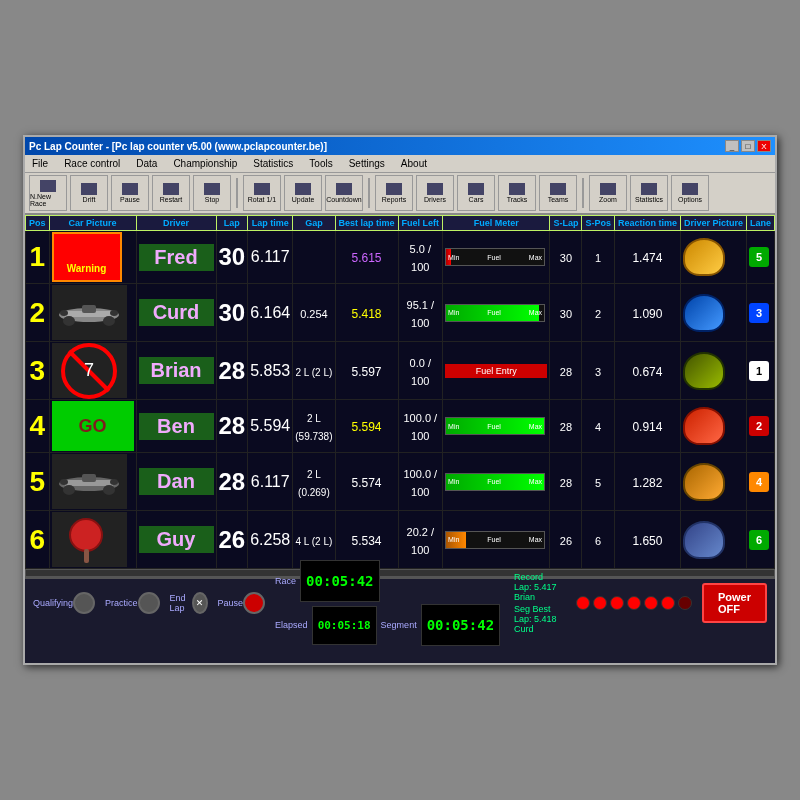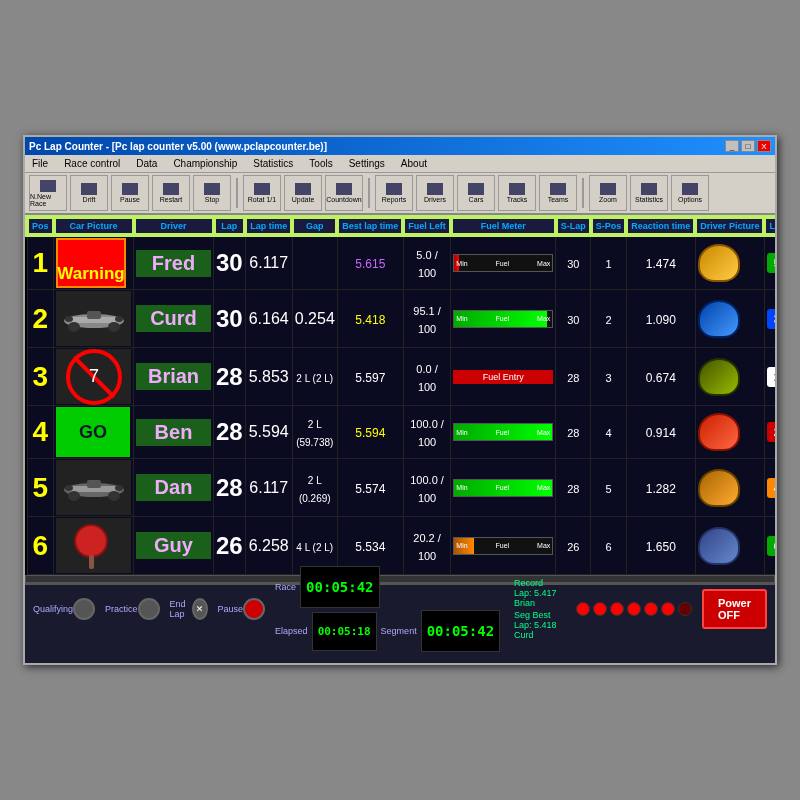--- a/index.html
+++ b/index.html
@@ -116,21 +116,21 @@
       width: 100%;
       background: #000;
       border-collapse: collapse;
     }
 
     .header-row th {
       background: #1a1a3e;
       color: #00aaff;
       font-size: 9px;
       padding: 2px 3px;
-      border: 4px solid #bef264;
+      border: 1px solid #bef264;
       text-align: center;
       white-space: nowrap;
     }
 
     .data-row td {
       border: 1px solid #222;
       padding: 1px 2px;
       text-align: center;
       vertical-align: middle;
     }
@@ -157,28 +157,28 @@
       align-items: center;
       justify-content: center;
       font-weight: bold;
       font-size: 13px;
       color: #ffff00;
       border: 2px solid #ff8800;
     }
 
     .go-box {
       background: #00cc00;
-      width: 74px;
+      width: 82px;
       height: 50px;
       display: flex;
       align-items: center;
       justify-content: center;
       font-weight: bold;
       font-size: 18px;
-      color: #0f172a;
+      color: #7f1d1d;
     }
 
     .driver-name {
       font-size: 20px;
       font-weight: bold;
       color: #f0abfc;
       background: #1a5f1a;
       padding: 2px 5px;
       width: 75px;
     }
@@ -188,21 +188,21 @@
       font-weight: bold;
       color: white;
     }
 
     .lap-time {
       font-size: 16px;
       color: white;
     }
 
     .gap-val {
-      font-size: 16px;
+      font-size: 11px;
       color: white;
     }
 
     .best-lap {
       font-size: 12px;
       color: white;
     }
 
     .best-lap.purple { color: #cc66ff; }
     .best-lap.yellow { color: #ffff00; }
@@ -478,21 +478,21 @@
           <th>Driver Picture</th>
           <th>Lane</th>
         </tr>
       </thead>
       <tbody>
 
         <tr class="data-row row-1">
           <td><span class="pos-num">1</span></td>
           <td>
             <div class="warning-box">
-              <span style="font-size:17px; font-weight:bold; color:#ffff00;margin-top:22px;">Warning</span>
+              <span style="font-size:10px; font-weight:bold; color:#ffff00;margin-top:22px;">Warning</span>
             </div>
           </td>
           <td>
             <div class="driver-name">Fred</div>
           </td>
           <td><span class="lap-num">30</span></td>
           <td><span class="lap-time">6.117</span></td>
           <td><span class="gap-val"></span></td>
           <td><span class="best-lap purple">5.615</span></td>
           <td><span class="fuel-left">5.0 / 100</span></td>

